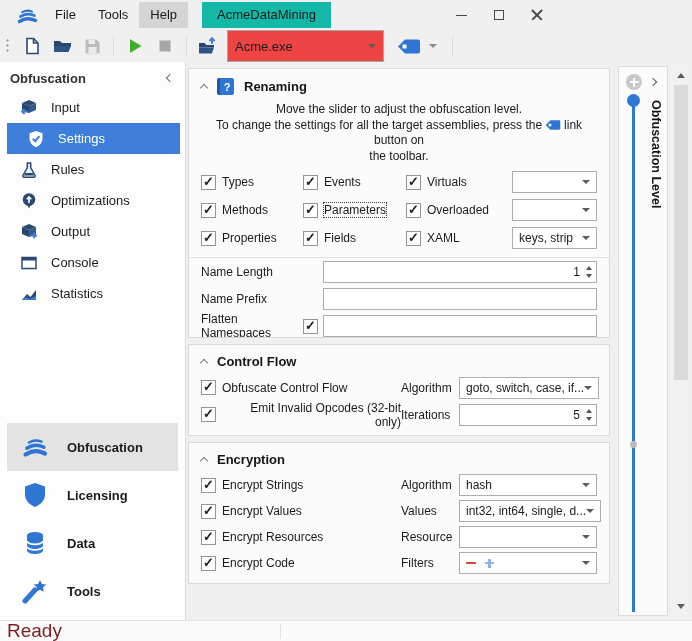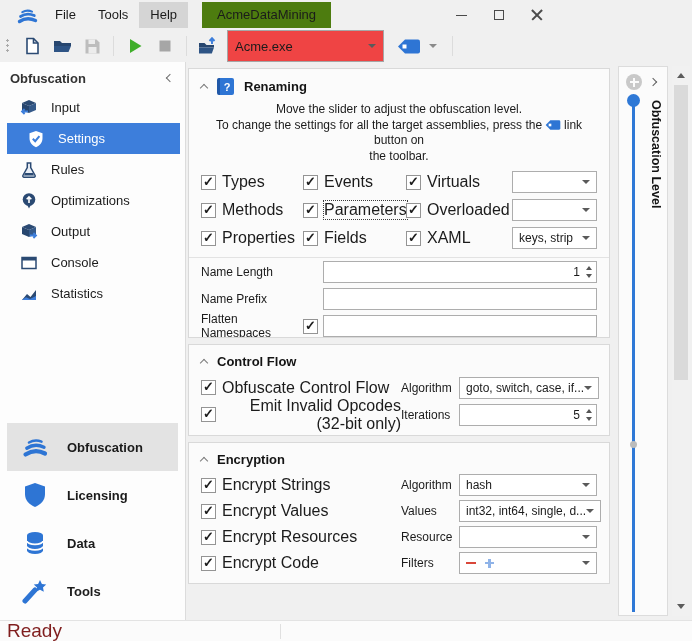--- a/index.html
+++ b/index.html
@@ -10,21 +10,21 @@
     background:#f0f0f0; overflow:hidden; user-select:none;
   }
   svg { display:block; }
 
   
   .titlebar { position:absolute; left:8px; top:0; width:548px; height:30px;
     display:flex; align-items:center; background:#f0f0f0; }
   .logo { margin:0 6px 0 8px; }
   .menu-item { padding:0 11px; height:26px; line-height:26px; font-size:13px; cursor:default; }
   .menu-item.active { background:#d5d5d5; }
-  .doc-tab { margin-left:14px; background:#4d7c0f; height:26px; line-height:26px;
+  .doc-tab { margin-left:14px; background:#14b8a6; height:26px; line-height:26px;
     padding:0 15px; font-size:13px; }
   .tb-spacer { flex:1; }
   .winbtn { width:38px; height:30px; display:flex; align-items:center; justify-content:center; }
   .glyph-min { width:11px; height:0; border-top:1.6px solid #4a4a4a; }
   .glyph-max { width:10px; height:10px; border:1.4px solid #4a4a4a; }
   .glyph-close { position:relative; width:12px; height:12px; }
   .glyph-close::before,.glyph-close::after { content:""; position:absolute; left:-1px; top:5px;
     width:14px; height:1.6px; background:#4a4a4a; }
   .glyph-close::before { transform:rotate(45deg); }
   .glyph-close::after { transform:rotate(-45deg); }
@@ -69,21 +69,21 @@
   .gtitle { font-size:13px; font-weight:bold; color:#141414; }
   .help-icon { width:17px; height:17px; background:#2e75d4; border-left:3px solid #2058a8;
     border-radius:2px; color:#fff; font-size:11px; font-weight:bold;
     display:flex; align-items:center; justify-content:center; }
 
   .desc { text-align:center; line-height:15.5px; padding:2px 18px 0; color:#1b1b1b; }
   .tag-icon-inline { display:inline-block; vertical-align:-1px; margin:0 3px; }
 
   .cbgrid { display:grid; grid-template-columns:102px 103px 106px 85px; padding:7px 12px 0;
     row-gap:6px; align-items:center; }
-  .cbrow { display:flex; align-items:center; gap:6px; font-size:16px; height:21px; }
+  .cbrow { display:flex; align-items:center; gap:6px; font-size:12px; height:21px; }
   .cb { width:15px; height:15px; background:#fff; border:1px solid #949494; position:relative; flex:none; }
   .cb.checked::after { content:"✓"; position:absolute; left:1px; top:-2px; font-size:13px;
     font-weight:bold; color:#1d1d1d; }
   .cbl.focused { outline:1px dotted #3b3b3b; outline-offset:0px; }
 
   .dd { height:22px; background:#fff; border:1px solid #adadad; display:flex; align-items:center;
     padding:0 6px; font-size:12px; }
   .dd .dval { flex:1; white-space:nowrap; overflow:hidden; }
   .ti { height:22px; background:#fff; border:1px solid #adadad; display:flex; align-items:center;
     padding:0 6px; }

